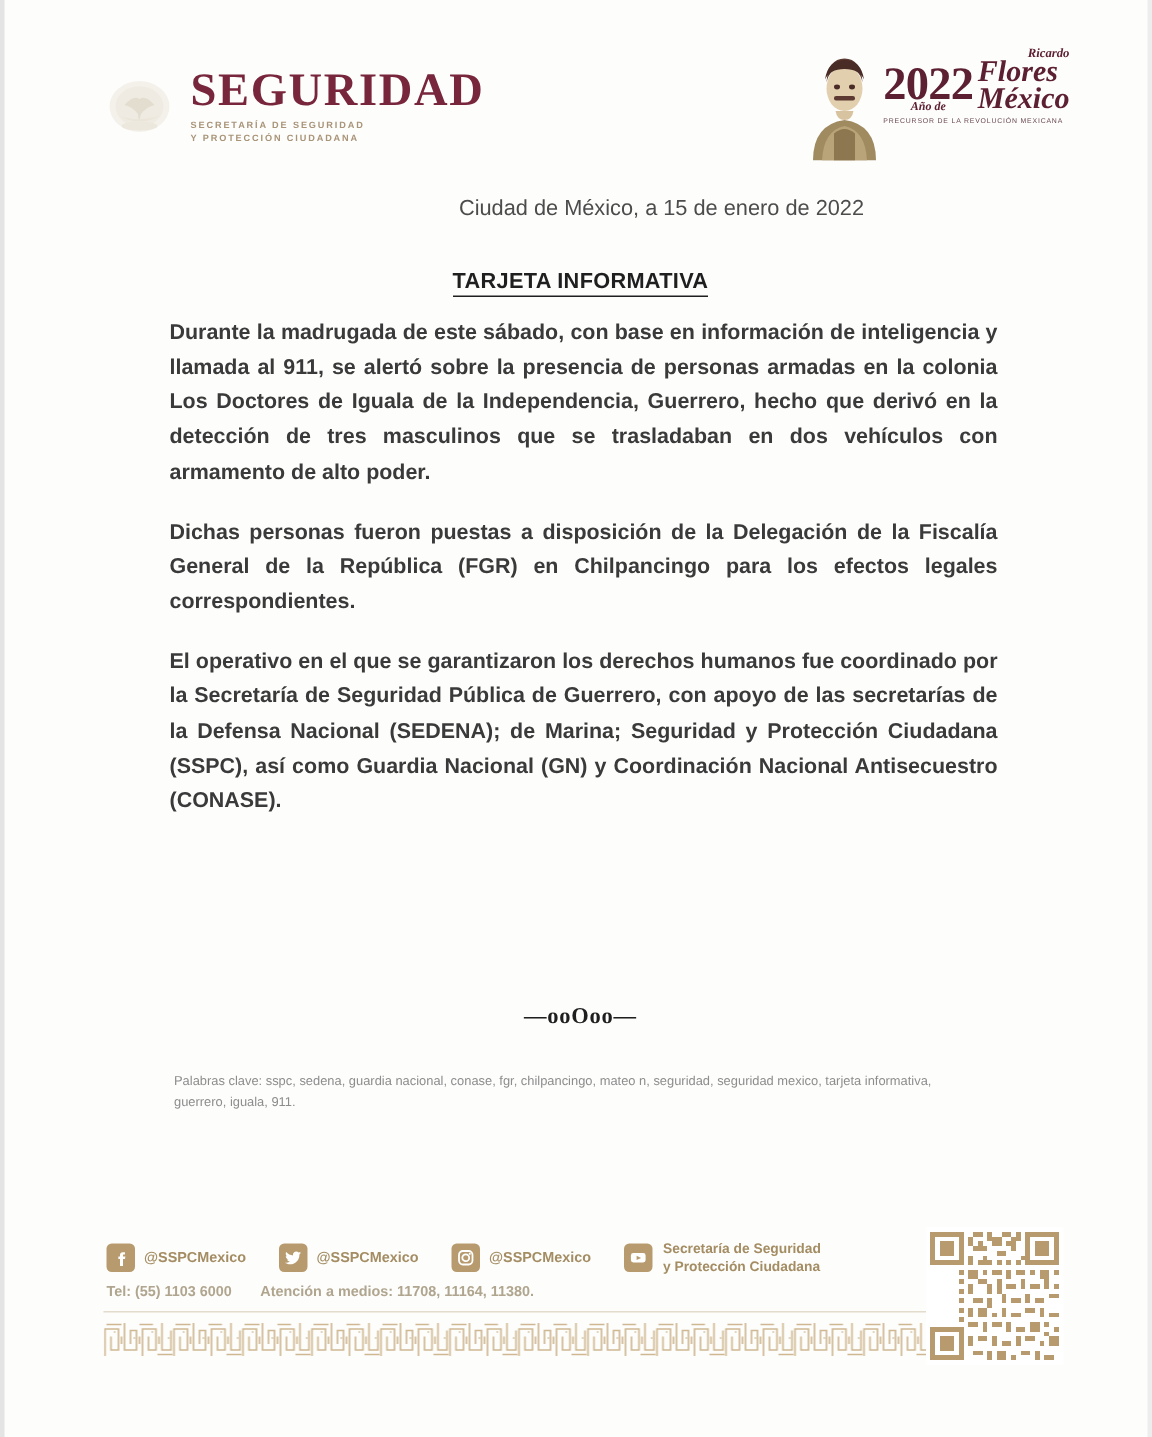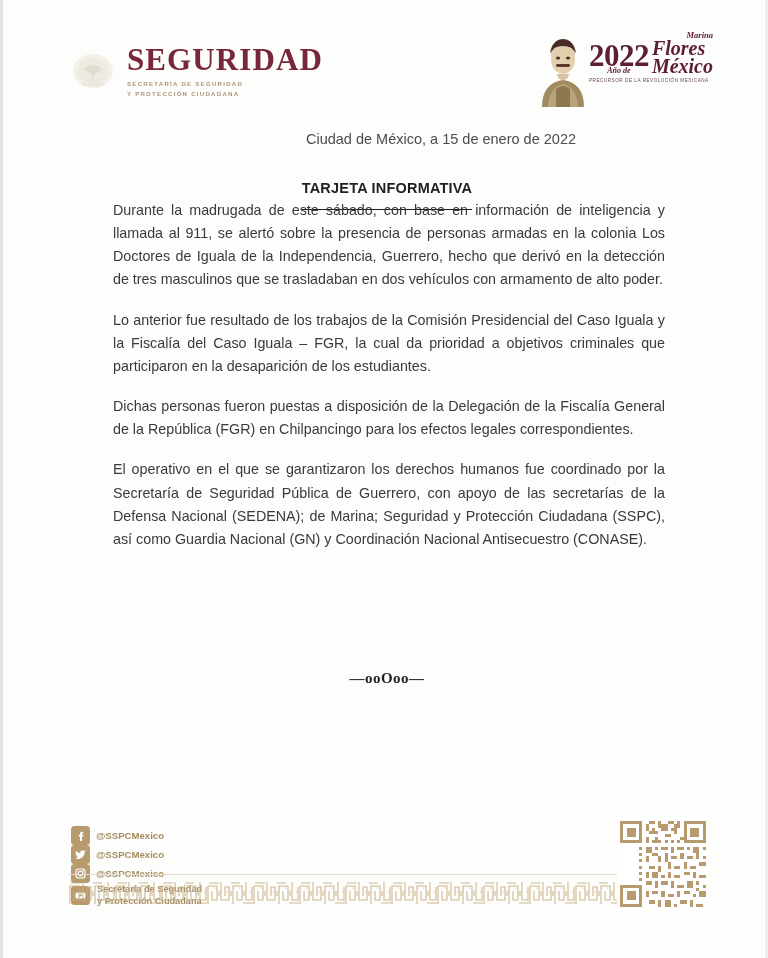--- a/index.html
+++ b/index.html
@@ -30,21 +30,21 @@
     position: absolute;
     left: 0; top: 0;
     width: 768px;
     height: 120px;
   }
   .brand {
     position: absolute;
     left: 62px;
     top: 44px;
     display: flex;
-    align-items: flex-end;
+    align-items: flex-start;
   }
   .eagle {
     width: 56px;
     height: 56px;
     position: relative;
     flex: none;
     opacity: 0.5;
   }
   .eagle svg { display:block; }
   .brand-text {
@@ -157,28 +157,29 @@
     top: 180px;
     width: 768px;
     text-align: center;
     font-size: 14.5px;
     font-weight: bold;
     color: #1f1f1f;
     letter-spacing: 0.2px;
   }
   .doc-title span {
     border-bottom: 1.5px solid #1f1f1f;
-    padding-bottom: 13px;
+    padding-bottom: 1px;
   }
 
   .content {
     position: absolute;
     left: 110px;
-    top: 199px;
+    top: 211px;
     width: 552px;
+    font-weight: bold;
   }
   .para {
     font-size: 14.3px;
     line-height: 1.62;
     color: #3a3a3a;
     text-align: justify;
     margin: 0 0 17px 0;
   }
   .para:last-child { margin-bottom: 0; }
 
@@ -211,22 +212,21 @@
     left: 0;
     bottom: 30px;
     width: 768px;
     height: 110px;
   }
   .socials {
     position: absolute;
     left: 68px;
     top: 8px;
     display: flex;
-    align-items: flex-start;
-    flex-direction: column;
+    align-items: center;
   }
   .social {
     display: flex;
     align-items: center;
     margin-right: 22px;
   }
   .sicon {
     width: 19px;
     height: 19px;
     border-radius: 3.5px;
@@ -326,45 +326,45 @@
           <path d="M18 58 q7 -6 14 0 l0 18 l-14 0 z" fill="#8d7750"></path>
         </svg>
       </div>
       <div class="logo2022-text">
         <div class="l22-row">
           <div>
             <div class="l22-year">2022</div>
             <div class="l22-anode">Año de</div>
           </div>
           <div class="l22-name">
-            <div class="l22-ricardo">Marina</div>
+            <div class="l22-ricardo">Ricardo</div>
             <div class="l22-flores">Flores</div>
             <div class="l22-magon">México</div>
           </div>
         </div>
         <div class="l22-precursor">PRECURSOR DE LA REVOLUCIÓN MEXICANA</div>
       </div>
     </div>
   </div>
 
   <div class="date-line">Ciudad de México, a 15 de enero de 2022</div>
 
   <div class="doc-title">
     <span>TARJETA INFORMATIVA</span>
   </div>
 
   <div class="content">
     <p class="para">Durante la madrugada de este sábado, con base en información de inteligencia y llamada al 911, se alertó sobre la presencia de personas armadas en la colonia Los Doctores de Iguala de la Independencia, Guerrero, hecho que derivó en la detección de tres masculinos que se trasladaban en dos vehículos con armamento de alto poder.</p>
-    <p class="para">Lo anterior fue resultado de los trabajos de la Comisión Presidencial del Caso Iguala y la Fiscalía del Caso Iguala – FGR, la cual da prioridad a objetivos criminales que participaron en la desaparición de los estudiantes.</p>
     <p class="para">Dichas personas fueron puestas a disposición de la Delegación de la Fiscalía General de la República (FGR) en Chilpancingo para los efectos legales correspondientes.</p>
     <p class="para">El operativo en el que se garantizaron los derechos humanos fue coordinado por la Secretaría de Seguridad Pública de Guerrero, con apoyo de las secretarías de la Defensa Nacional (SEDENA); de Marina; Seguridad y Protección Ciudadana (SSPC), así como Guardia Nacional (GN) y Coordinación Nacional Antisecuestro (CONASE).</p>
   </div>
 
   <div class="separator">—ooOoo—</div>
 
+  <div class="keywords">Palabras clave: sspc, sedena, guardia nacional, conase, fgr, chilpancingo, mateo n, seguridad, seguridad mexico, tarjeta informativa, guerrero, iguala, 911.</div>
 
   <div class="footer">
 
     <div class="socials">
 
       <div class="social">
         <span class="sicon">
           <svg width="11" height="11" viewBox="0 0 11 11">
             <path d="M7.2 3.4h1.1V1.8H6.9C5.6 1.8 5 2.6 5 3.7v1H3.9v1.7H5V11h2V6.4h1.3l.3-1.7H7V3.9c0-.3.1-.5.2-.5z" fill="#ffffff"></path>
           </svg>
@@ -399,20 +399,25 @@
             <path d="M5.4 5.2l3 1.4-3 1.4z" fill="#b79b6e"></path>
           </svg>
         </span>
         <span class="yt-label">
           <div>Secretaría de Seguridad</div>
           <div>y Protección Ciudadana</div>
         </span>
       </div>
     </div>
 
+    <div class="phones">
+      <span>Tel: (55) 1103 6000</span>
+      <span class="sep"></span>
+      <span>Atención a medios: 11708, 11164, 11380.</span>
+    </div>
 
     <div class="thinrule"></div>
 
     <div class="greca">
       <svg width="552" height="26" viewBox="0 0 552 26" preserveAspectRatio="none">
         <defs>
           <pattern id="grecaPat" x="0" y="0" width="46" height="26" patternUnits="userSpaceOnUse">
             <g stroke="#c6ab7e" stroke-width="1.1" fill="none" opacity="0.85">
               <path d="M1 24 L1 6 L10 6 L10 20 L5 20 L5 11"></path>
               <path d="M14 2 L14 20 L22 20 L22 7 L18 7 L18 16"></path>

